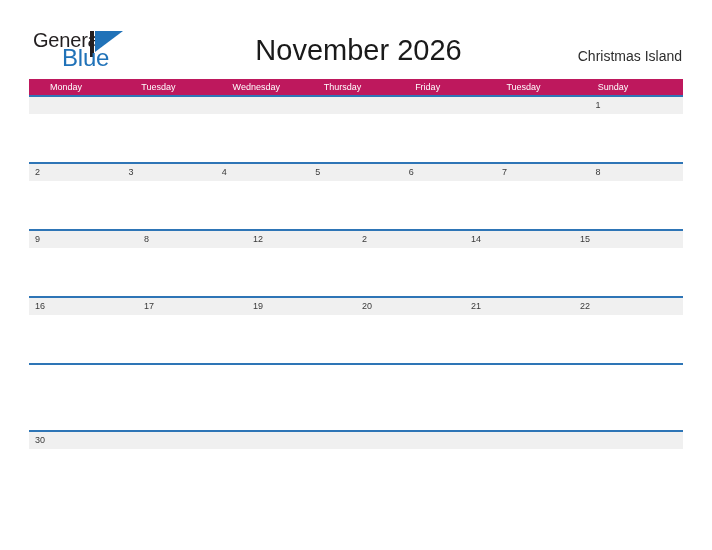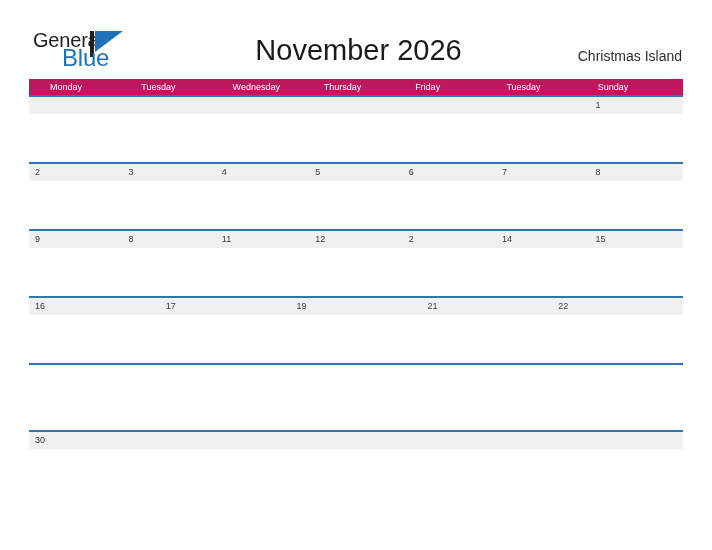--- a/index.html
+++ b/index.html
@@ -213,21 +213,20 @@
       <div class="day-body-cell"></div>
       <div class="day-body-cell"></div>
       <div class="day-body-cell"></div>
     </div>
   </div>
 
   <div class="week-row">
     <div class="date-strip">
       <div class="date-cell">9</div>
       <div class="date-cell">8</div>
-      <div class="date-cell">11</div>
       <div class="date-cell">12</div>
       <div class="date-cell">2</div>
       <div class="date-cell">14</div>
       <div class="date-cell">15</div>
     </div>
     <div class="day-body">
       <div class="day-body-cell"></div>
       <div class="day-body-cell"></div>
       <div class="day-body-cell"></div>
       <div class="day-body-cell"></div>
@@ -235,20 +234,21 @@
       <div class="day-body-cell"></div>
       <div class="day-body-cell"></div>
     </div>
   </div>
 
   <div class="week-row">
     <div class="date-strip">
       <div class="date-cell">16</div>
       <div class="date-cell">17</div>
       <div class="date-cell">19</div>
+      <div class="date-cell">20</div>
       <div class="date-cell">21</div>
       <div class="date-cell">22</div>
     </div>
     <div class="day-body">
       <div class="day-body-cell"></div>
       <div class="day-body-cell"></div>
       <div class="day-body-cell"></div>
       <div class="day-body-cell"></div>
       <div class="day-body-cell"></div>
       <div class="day-body-cell"></div>

